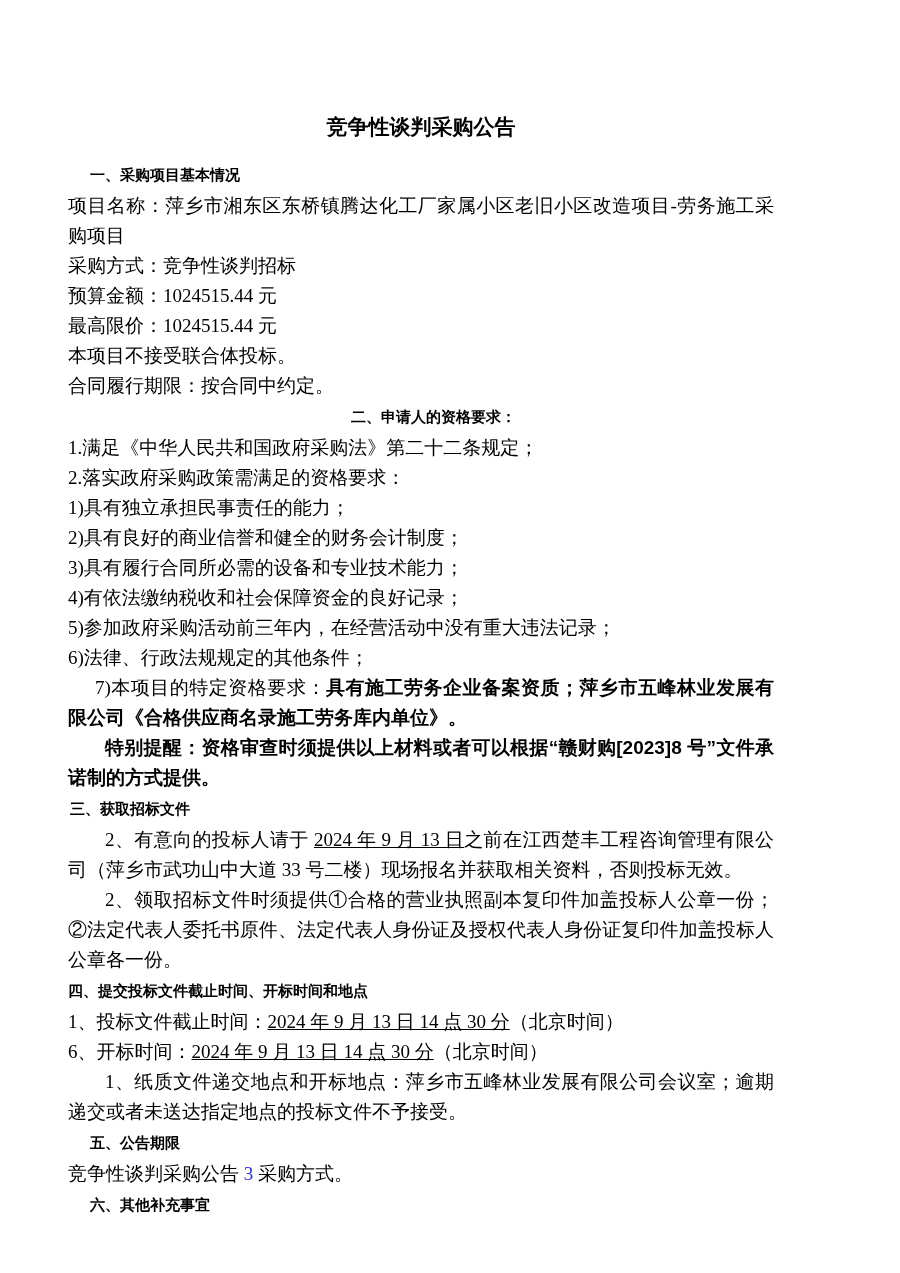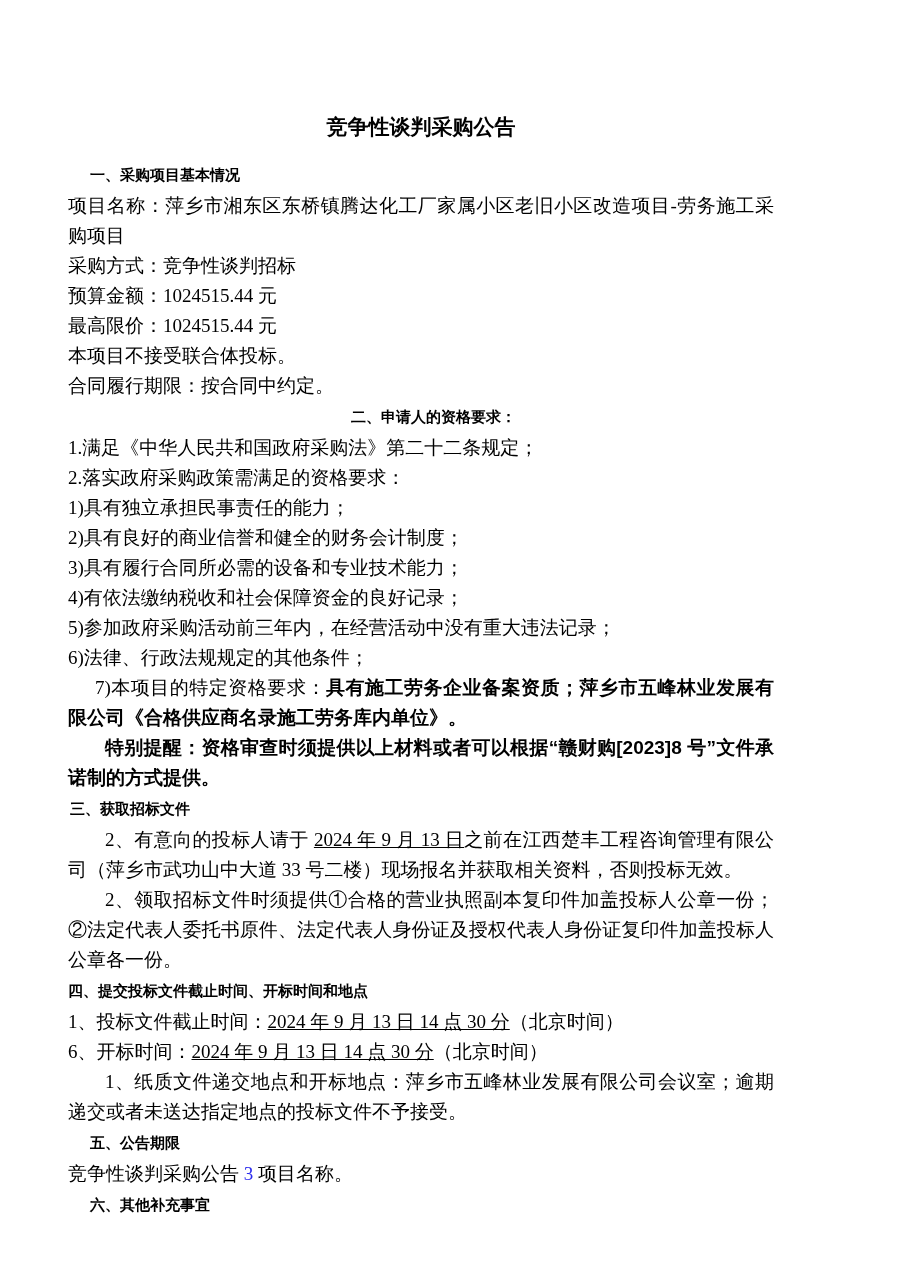--- a/index.html
+++ b/index.html
@@ -68,17 +68,17 @@
   <div class="hd hml2">三、获取招标文件</div>
   <p class="ln ti37"><span>2、有意向的投标人请于 </span><span class="u">2024 年 9 月 13 日</span><span>之前在江西楚丰工程咨询管理有限公司（萍乡市武功山中大道 33 号二楼）现场报名并获取相关资料，否则投标无效。</span></p>
   <p class="ln ti37">2、领取招标文件时须提供①合格的营业执照副本复印件加盖投标人公章一份；②法定代表人委托书原件、法定代表人身份证及授权代表人身份证复印件加盖投标人公章各一份。</p>
 
   <div class="hd hml35">四、提交投标文件截止时间、开标时间和地点</div>
   <p class="ln ml37"><span>1、投标文件截止时间：</span><span class="u">2024 年 9 月 13 日 14 点 30 分</span><span>（北京时间）</span></p>
   <p class="ln ml37"><span>6、开标时间：</span><span class="u">2024 年 9 月 13 日 14 点 30 分</span><span>（北京时间）</span></p>
   <p class="ln ti37">1、纸质文件递交地点和开标地点：萍乡市五峰林业发展有限公司会议室；逾期递交或者未送达指定地点的投标文件不予接受。</p>
 
   <div class="hd hml30">五、公告期限</div>
-  <p class="ln ml27"><span>竞争性谈判采购公告 </span><span class="blue" style="color: rgb(43, 43, 238);">3</span><span> 项目名称。</span></p>
+  <p class="ln ml27"><span>竞争性谈判采购公告 </span><span class="blue" style="color: rgb(43, 43, 238);">3</span><span> 采购方式。</span></p>
 
   <div class="hd hml30">六、其他补充事宜</div>
 
 </div>
 
 </body></html>

